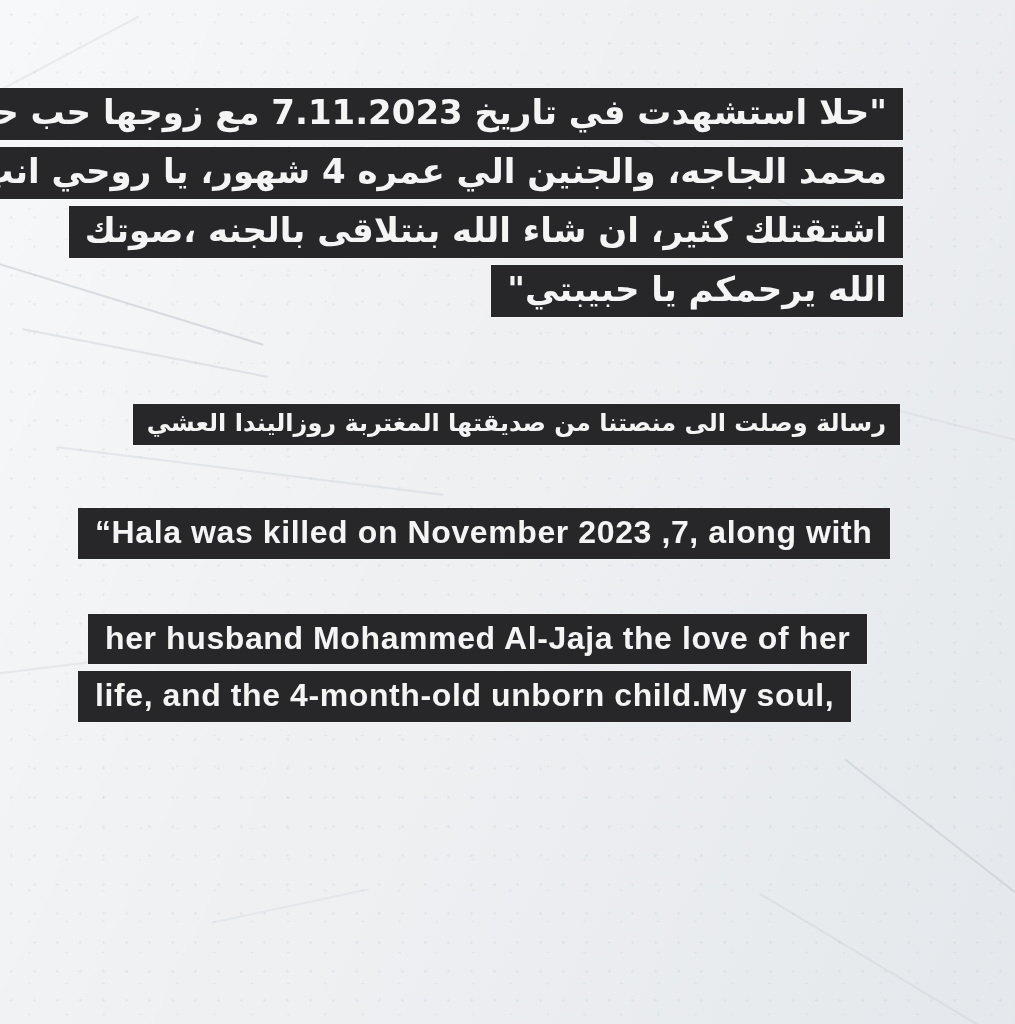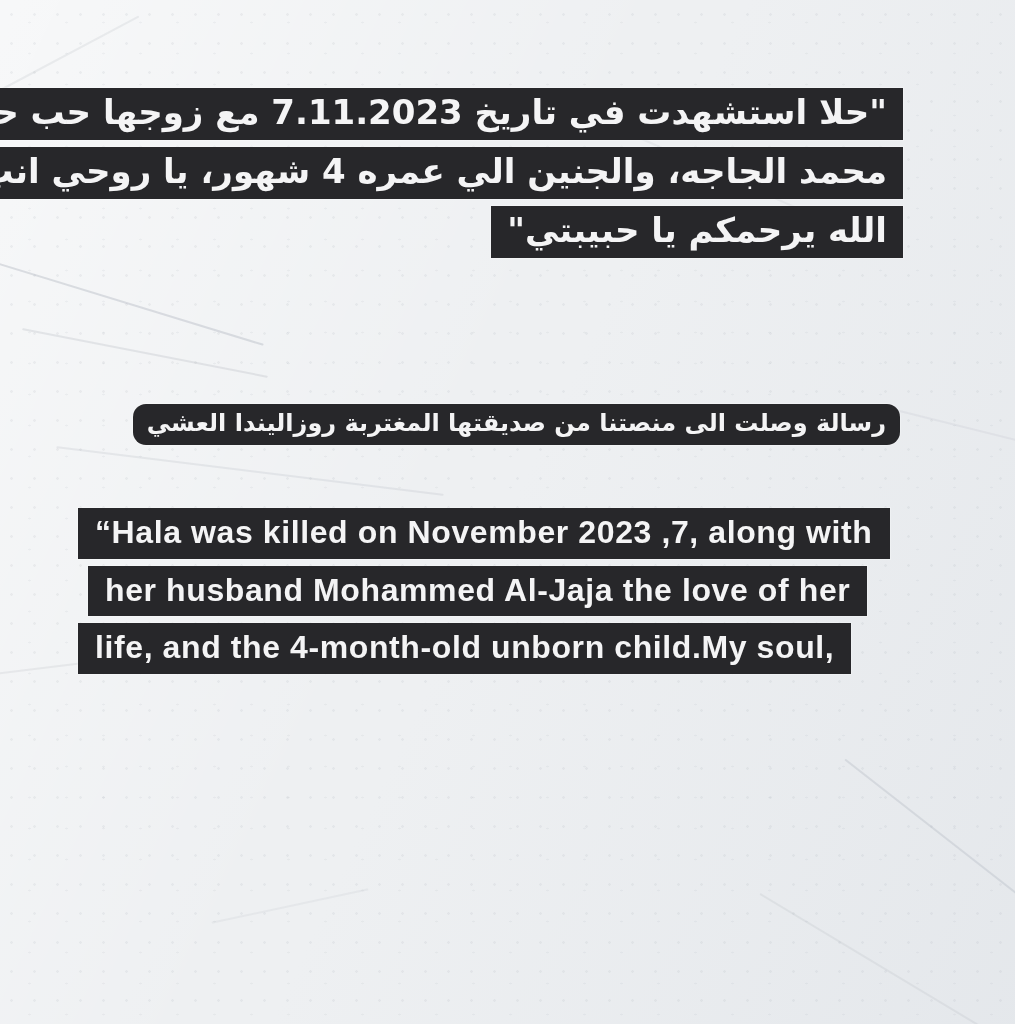--- a/index.html
+++ b/index.html
@@ -52,35 +52,34 @@
     line-height:1.15;
     padding:5px 16px 8px;
   }
   .arabic-caption-wrap{position:absolute;top:404px;right:115px;}
   .arabic-caption-wrap .bar{
     direction:rtl;
     font-family:"DejaVu Sans", sans-serif;
     font-size:24px;
     line-height:1.2;
     padding:5px 14px 7px;
-    border-radius:13px;
   }
 
   
   .english-block{
     position:absolute;top:508px;left:78px;
     display:flex;flex-direction:column;align-items:flex-start;gap:7px;
   }
   .english-block .bar{
     font-size:32px;
     letter-spacing:0.6px;
     line-height:1.05;
     padding:8px 17px 9px;
   }
-  .english-block .bar:nth-child(2){margin-left:10px;}
+  .english-block .bar:nth-child(2){margin-left:10px;margin-top:48px;}
   .english-caption-wrap{position:absolute;top:932px;left:80px;}
   .english-caption-wrap .bar{
     font-size:23px;
     letter-spacing:0.3px;
     line-height:1.1;
     padding:7px 15px 8px;
   }
 </style>
 </head>
 <body>
@@ -94,20 +93,21 @@
   <div class="scratch"></div>
   <div class="scratch"></div>
   <div class="scratch"></div>
   <div class="scratch"></div>
   <div class="scratch"></div>
   <div class="scratch"></div>
 
   <div class="arabic-block">
     <div class="bar" dir="rtl">"حلا استشهدت في تاريخ 7.11.2023 مع زوجها حب حياتها</div>
     <div class="bar" dir="rtl">محمد الجاجه، والجنين الي عمره 4 شهور، يا روحي انتِ</div>
+    <div class="bar" dir="rtl">اشتقتلك كثير، ان شاء الله بنتلاقى بالجنه ،صوتك</div>
     <div class="bar" dir="rtl">الله يرحمكم يا حبيبتي"</div>
   </div>
 
   <div class="arabic-caption-wrap">
     <div class="bar" dir="rtl">رسالة وصلت الى منصتنا من صديقتها المغتربة روزاليندا العشي</div>
   </div>
 
   <div class="english-block">
     <div class="bar">“Hala was killed on November 2023 ,7, along with</div>
     <div class="bar">her husband Mohammed Al-Jaja the love of her</div>

